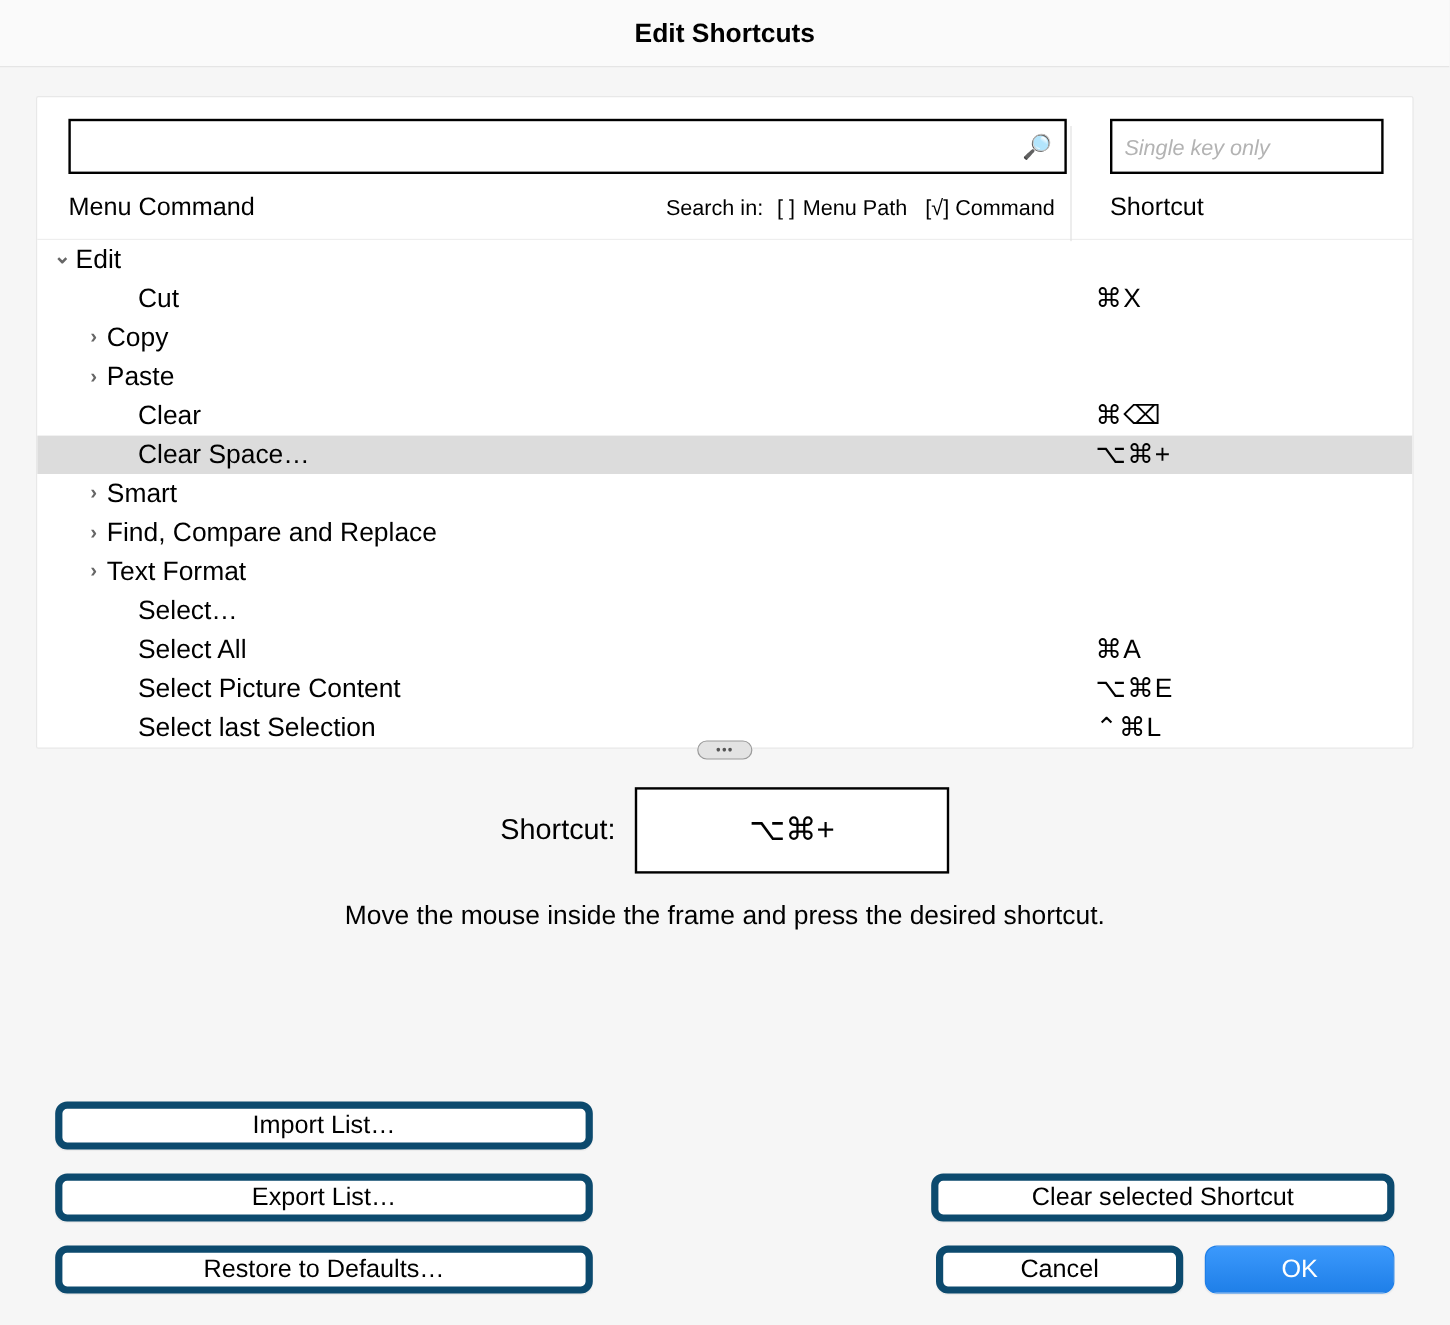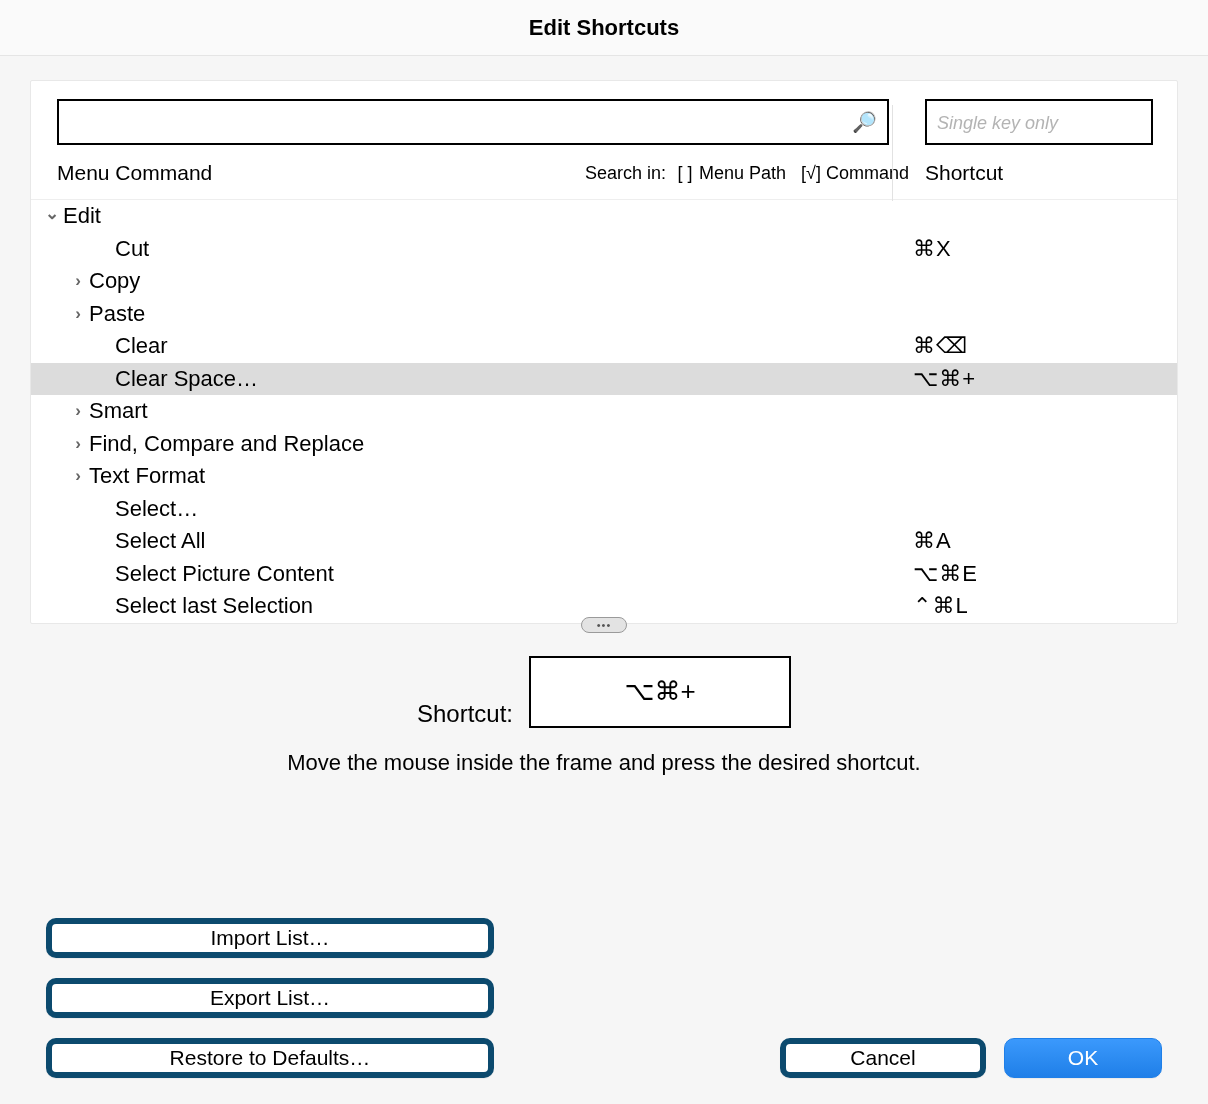--- a/index.html
+++ b/index.html
@@ -55,21 +55,21 @@
       font-style: italic;
       color: #b3b3b3;
       font-size: 18px;
     }
     .search-box .mag { color: #555; font-size: 20px; transform: scaleX(-1); }
 
     .label-row {
       display: flex;
       align-items: center;
       padding: 8px 24px 14px 26px;
-      gap: 16px;
+      gap: 46px;
     }
     .label-left { flex: 1 1 auto; display:flex; justify-content: space-between; align-items:center; }
     .label-right { width: 228px; font-size: 21px; }
     .menu-command-label { font-size: 21px; }
     .searchin { font-size: 18px; }
     .searchin .checkbox { display:inline-block; min-width: 18px; text-align:center; }
 
     .tree {
       border-top: 1px solid #eee;
       max-height: 466px;
@@ -98,21 +98,21 @@
     }
     .resize-tab .grip {
       width: 46px; height: 16px; border:1px solid #9a9a9a; border-radius: 8px;
       background:#e3e3e3; font-size:11px; display:flex; align-items:center; justify-content:center;
       color:#555; letter-spacing:1px;
     }
 
     .shortcut-editor {
       display:flex; flex-direction:column; align-items:center; margin-top: 18px;
     }
-    .shortcut-line { display:flex; align-items:flex-end; gap: 16px; }
+    .shortcut-line { display:flex; align-items:center; gap: 16px; }
     .shortcut-label { font-size: 24px; }
     .shortcut-capture {
       width: 262px; height: 72px; border: 2px solid #000;
       display:flex; align-items:center; justify-content:center;
       font-size: 26px; background:#fff;
     }
     .hint { font-size: 22px; margin-top: 22px; text-align: right; }
 
     .button-grid {
       position: absolute;
@@ -280,15 +280,16 @@
     <span class="shortcut-label">Shortcut:</span>
     <div class="shortcut-capture">⌥⌘+</div>
   </div>
   <div class="hint">Move the mouse inside the frame and press the desired shortcut.</div>
 </div>
 
 <div class="button-grid">
   <div class="mbtn col-a row-1">Import List…</div>
   <div class="mbtn col-a row-3">Restore to Defaults…</div>
   <div class="mbtn col-a row-2">Export List…</div>
+  <div class="mbtn col-cd row-2" style="width:386px; justify-self:end;">Clear selected Shortcut</div>
   <div class="mbtn col-c row-3" style="width:206px; justify-self:end;">Cancel</div>
   <div class="mbtn primary col-d row-3">OK</div>
 </div>
 
 </body></html>

